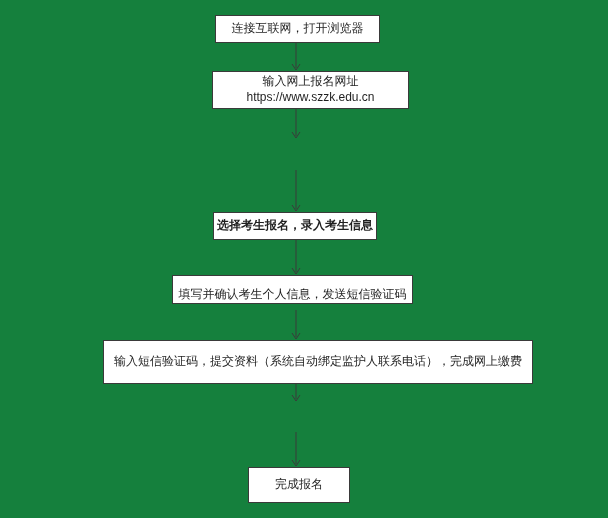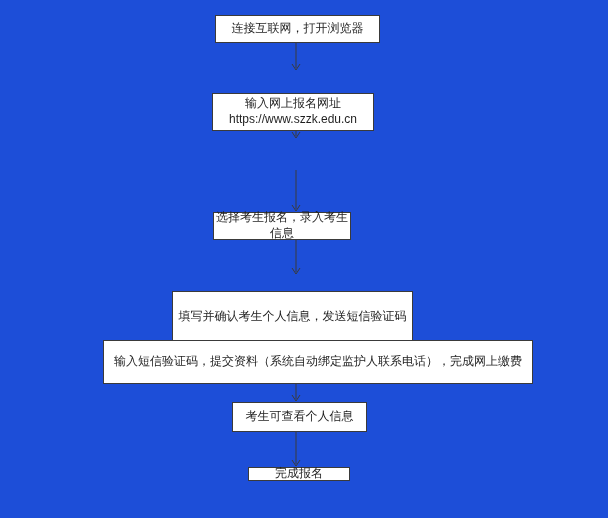--- a/index.html
+++ b/index.html
@@ -4,21 +4,21 @@
 <style>
   html, body {
     margin: 0;
     padding: 0;
     background: #ffffff;
   }
   #canvas {
     position: relative;
     width: 608px;
     height: 518px;
-    background: #1d4ed8;
+    background: #15803d;
     font-family: "Liberation Sans", "DejaVu Sans", sans-serif;
     overflow: hidden;
   }
   .arrows {
     position: absolute;
     left: 0;
     top: 0;
     width: 608px;
     height: 518px;
   }
@@ -40,27 +40,27 @@
     font-size: 12px;
     line-height: 1.3;
   }
   .node-text {
     white-space: pre-line;
     display: block;
     padding: 0 2px;
   }
   
   .n1 { left: 215px; top: 15px;  width: 165px; height: 28px; }
-  .n2 { left: 212px; top: 71px;  width: 162px; height: 38px; margin-top: 22px; }
+  .n2 { left: 212px; top: 71px;  width: 197px; height: 38px; }
   .n3 { left: 25px;  top: 139px; width: 552px; height: 31px; }
-  .n4 { left: 213px; top: 212px; width: 138px; height: 28px; }
-  .n5 { left: 172px; top: 291px; width: 241px; height: 51px; }
+  .n4 { left: 213px; top: 212px; width: 164px; height: 28px; font-weight: bold; }
+  .n5 { left: 172px; top: 275px; width: 241px; height: 29px; align-items: flex-end; }
   .n6 { left: 103px; top: 340px; width: 430px; height: 44px; }
   .n7 { left: 232px; top: 402px; width: 135px; height: 30px; }
-  .n8 { left: 248px; top: 467px; width: 102px; height: 14px; }
+  .n8 { left: 248px; top: 467px; width: 102px; height: 36px; }
 </style>
 </head>
 <body>
 
 <div id="canvas">
 
   <svg class="arrows" viewBox="0 0 608 518" aria-hidden="true">
     <g>
       <line x1="296" y1="43" x2="296" y2="68"></line>
       <polyline points="292,64 296,70 300,64"></polyline>
@@ -106,21 +106,18 @@
   </div>
 
   <div class="node n5">
     <span class="node-text">填写并确认考生个人信息，发送短信验证码</span>
   </div>
 
   <div class="node n6">
     <span class="node-text">输入短信验证码，提交资料（系统自动绑定监护人联系电话），完成网上缴费</span>
   </div>
 
-  <div class="node n7">
-    <span class="node-text">考生可查看个人信息</span>
-  </div>
 
   <div class="node n8">
     <span class="node-text">完成报名</span>
   </div>
 
 </div>
 
 </body></html>

